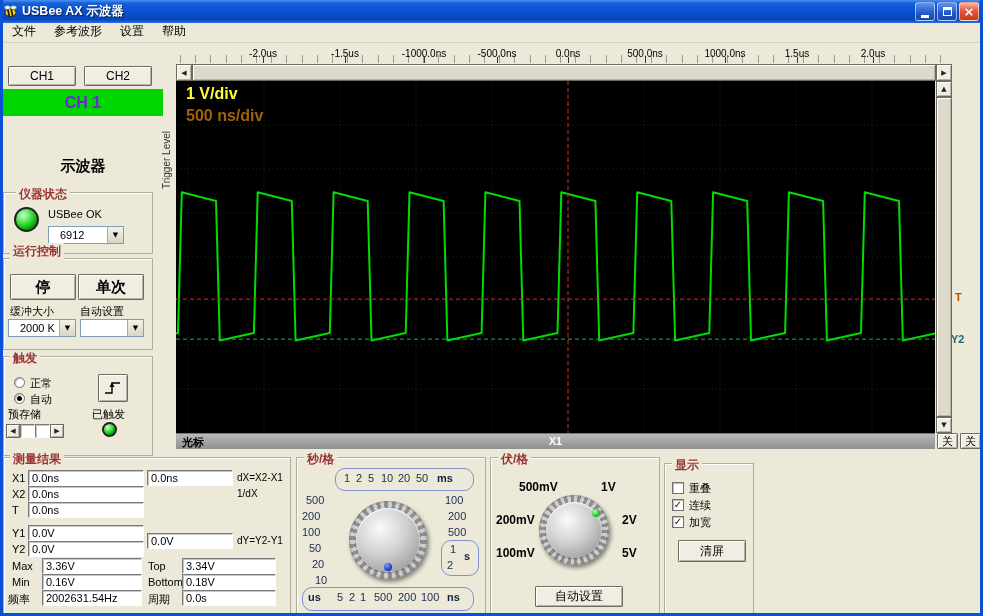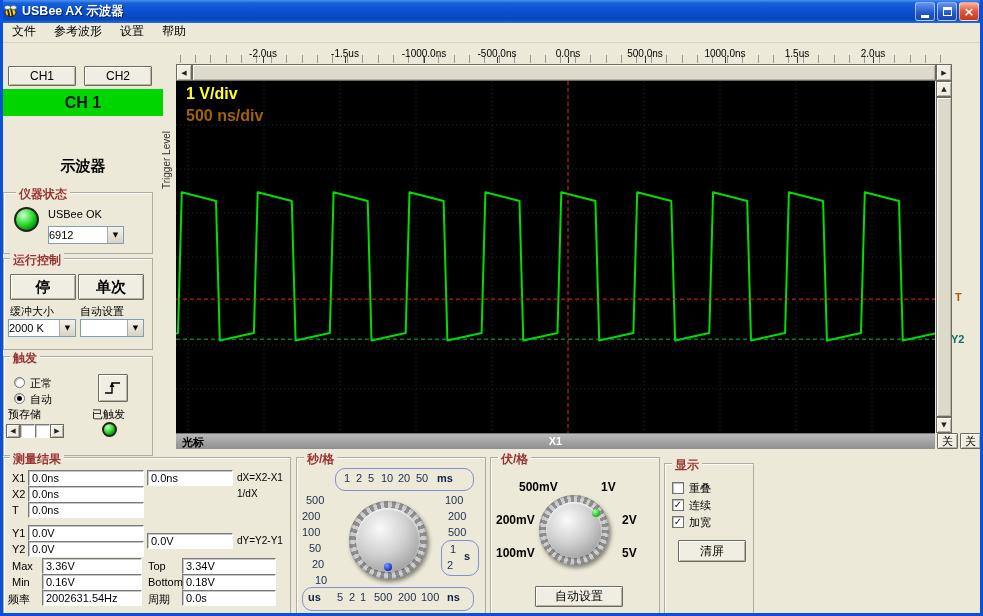--- a/index.html
+++ b/index.html
@@ -33,21 +33,21 @@
          display:flex;align-items:center;justify-content:center;font-size:12px;box-sizing:border-box;}
   .sunken{background:#fff;border:1px solid;border-color:#7a7a7a #fff #fff #7a7a7a;
           box-shadow:inset 1px 1px 0 #c6c6c6;box-sizing:border-box;}
   .mbox{position:absolute;height:16px;font-size:11px;line-height:14px;padding-left:3px;}
   .lbl{position:absolute;font-size:11px;white-space:nowrap;}
   .lbl10{position:absolute;font-size:10px;white-space:nowrap;}
   .group{position:absolute;border:1px solid #b0ada0;box-shadow:inset 1px 1px 0 #fff;}
   .gtitle{position:absolute;font-size:12px;font-weight:bold;color:#993333;background:#ece9d8;padding:0 3px;white-space:nowrap;}
   
   .dd{position:absolute;height:18px;background:#fff;border:1px solid #7f9db9;display:flex;box-sizing:border-box;}
-  .dd-val{flex:1;font-size:11px;line-height:16px;padding-left:0;overflow:hidden;white-space:nowrap;}
+  .dd-val{flex:1;font-size:11px;line-height:16px;padding-left:11px;overflow:hidden;white-space:nowrap;}
   .dd-btn{width:15px;background:linear-gradient(#f4f2e8,#d8d4c4);border-left:1px solid #aaa;
           font-size:7px;display:flex;align-items:center;justify-content:center;font-family:"DejaVu Sans",sans-serif;}
   
   .led{position:absolute;border-radius:50%;border:2px solid #222;
        background:radial-gradient(circle at 35% 30%,#ccffcc,#33dd33 45%,#009900 75%,#006600);box-sizing:border-box;}
   
   .radio{position:absolute;width:11px;height:11px;border-radius:50%;background:#fff;border:1px solid #707070;
          box-shadow:inset 1px 1px 1px #b8b8b8;box-sizing:border-box;}
   .radio .dot{display:none;position:absolute;left:2px;top:2px;width:5px;height:5px;border-radius:50%;background:#000;}
   .radio.on .dot{display:block;}
@@ -144,34 +144,34 @@
   <span class="tickmark" style="left:424px"></span>
   <span class="tickmark" style="left:497px"></span>
   <span class="tickmark" style="left:568px"></span>
   <span class="tickmark" style="left:645px"></span>
   <span class="tickmark" style="left:725px"></span>
   <span class="tickmark" style="left:797px"></span>
   <span class="tickmark" style="left:873px"></span>
 
   <div class="btn3d abs" style="left:8px;top:66px;width:68px;height:20px">CH1</div>
   <div class="btn3d abs" style="left:84px;top:66px;width:68px;height:20px">CH2</div>
-  <div class="abs" style="left:3px;top:89px;width:160px;height:27px;background:#00d500;color:#0f172a;font-weight:bold;font-size:16px;text-align:center;line-height:27px">CH 1</div>
+  <div class="abs" style="left:3px;top:89px;width:160px;height:27px;background:#00d500;color:#6d28d9;font-weight:bold;font-size:16px;text-align:center;line-height:27px">CH 1</div>
   <div class="abs" style="left:0;top:157px;width:166px;text-align:center;font-size:15px;font-weight:bold">示波器</div>
 
   <div class="group" style="left:3px;top:192px;width:148px;height:60px"></div>
   <span class="gtitle" style="left:16px;top:186px">仪器状态</span>
   <span class="led" style="left:14px;top:207px;width:25px;height:25px"></span>
   <span class="lbl" style="left:48px;top:208px">USBee OK</span>
   <div class="dd" style="left:48px;top:226px;width:76px">
     <span class="dd-val">6912</span>
     <span class="dd-btn">▼</span>
   </div>
 
   <div class="group" style="left:3px;top:258px;width:148px;height:90px"></div>
-  <span class="gtitle" style="left:10px;top:252px">运行控制</span>
+  <span class="gtitle" style="left:10px;top:243px">运行控制</span>
   <div class="btn3d abs" style="left:10px;top:274px;width:66px;height:26px;font-size:15px;font-weight:bold">停</div>
   <div class="btn3d abs" style="left:78px;top:274px;width:66px;height:26px;font-size:15px;font-weight:bold">单次</div>
   <span class="lbl" style="left:10px;top:304px">缓冲大小</span>
   <span class="lbl" style="left:80px;top:304px">自动设置</span>
   <div class="dd" style="left:8px;top:319px;width:68px">
     <span class="dd-val">2000 K</span>
     <span class="dd-btn">▼</span>
   </div>
   <div class="dd" style="left:80px;top:319px;width:64px">
     <span class="dd-val"></span>

